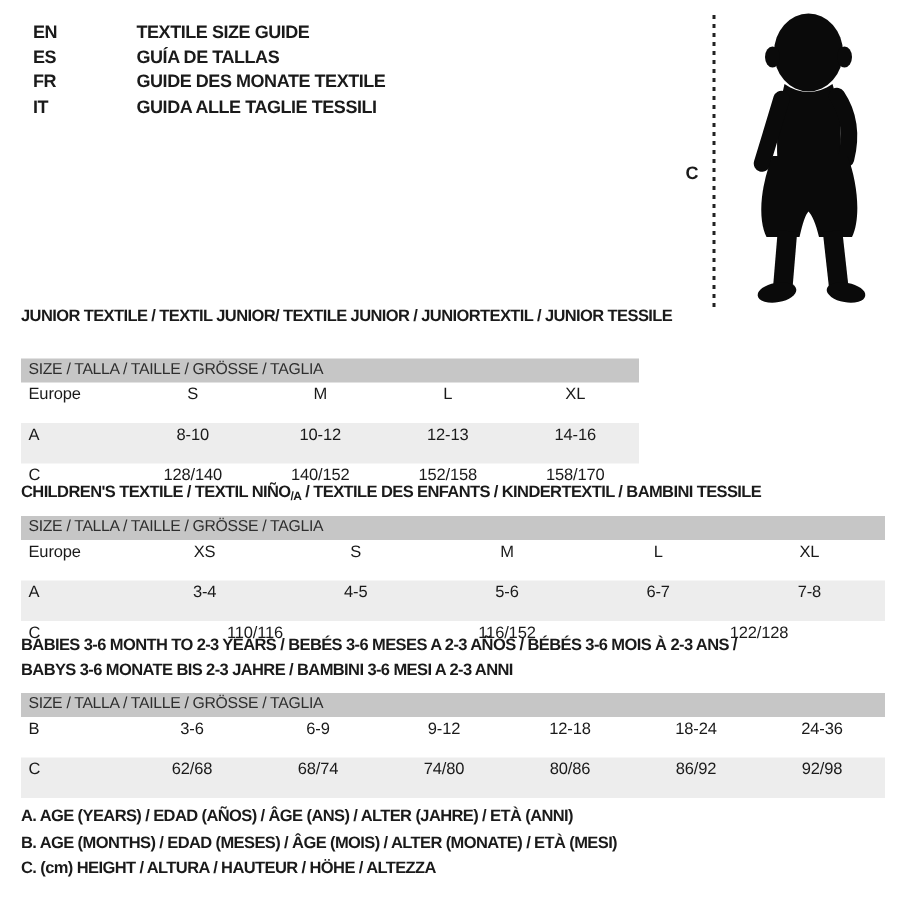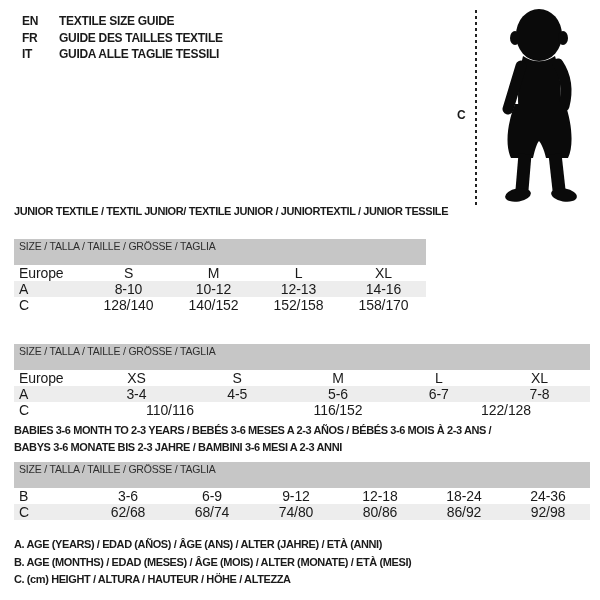--- a/index.html
+++ b/index.html
@@ -8,21 +8,21 @@
     background: #ffffff;
     font-family: "Liberation Sans", sans-serif;
     color: #1a1a1a;
     position: relative;
     overflow: hidden;
   }
   .page { position: absolute; inset: 0; }
 
   
   .lang-list { position: absolute; left: 22px; top: 13px; }
-  .lang-row { display: flex; height: 16.5px; line-height: 16.5px; }
+  .lang-row { display: flex; height: 16.5px; line-height: 16.5px; gap: 32px; }
   .lang-code, .lang-title {
     font-size: 12px; font-weight: bold; letter-spacing: -0.3px; white-space: nowrap;
   }
   .lang-code { width: 37px; }
 
   
   .dotline {
     position: absolute; left: 475px; top: 10px; width: 2px; height: 196px;
     background: repeating-linear-gradient(to bottom, #222 0 3px, transparent 3px 6px);
   }
@@ -37,26 +37,26 @@
     position: absolute; left: 14px;
     font-size: 11px; font-weight: bold; letter-spacing: -0.4px;
     white-space: nowrap;
   }
   .sub { font-size: 8px; vertical-align: -2px; }
 
   
   .size-table { position: absolute; left: 14px; }
   .bar {
     background: var(--bar, #c6c6c6);
-    height: 26px; line-height: 15px;
+    height: 16px; line-height: 15px;
     padding-left: 5px;
     font-size: 10.5px; color: #2e2e2e; letter-spacing: -0.2px;
     white-space: nowrap;
   }
-  .rows .trow { display: flex; height: 16px; line-height: 16px; font-size: 14px; letter-spacing: -0.1px; }
+  .rows .trow { display: flex; height: 27px; line-height: 16px; font-size: 11px; letter-spacing: -0.1px; }
   .rows .trow:nth-child(even) { background: var(--alt, #ededed); }
   .trow .lbl { width: 72px; padding-left: 5px; box-sizing: border-box; text-align: left; }
   .trow .cell { flex: 1; text-align: center; }
 
   
   .footnotes { position: absolute; left: 14px; top: 536px; }
   .footnote {
     font-size: 11px; font-weight: bold; letter-spacing: -0.4px;
     height: 17.5px; line-height: 17.5px; white-space: nowrap;
   }
@@ -65,22 +65,26 @@
 <body>
 
 <div class="page">
 
   <div class="lang-list">
     <div class="lang-row">
       <span class="lang-code">EN</span>
       <span class="lang-title">TEXTILE SIZE GUIDE</span>
     </div>
     <div class="lang-row">
+      <span class="lang-code">ES</span>
+      <span class="lang-title">GUÍA DE TALLAS</span>
+    </div>
+    <div class="lang-row">
       <span class="lang-code">FR</span>
-      <span class="lang-title">GUIDE DES TAILLES TEXTILE</span>
+      <span class="lang-title">GUIDE DES MONATE TEXTILE</span>
     </div>
     <div class="lang-row">
       <span class="lang-code">IT</span>
       <span class="lang-title">GUIDA ALLE TAGLIE TESSILI</span>
     </div>
   </div>
 
   <div class="dotline"></div>
   <div class="c-label">C</div>
   <svg class="baby-svg" width="114" height="202" viewBox="0 0 114 202" xmlns="http://www.w3.org/2000/svg">
@@ -120,20 +124,21 @@
       <div class="trow">
         <span class="lbl">C</span>
         <span class="cell">128/140</span>
         <span class="cell">140/152</span>
         <span class="cell">152/158</span>
         <span class="cell">158/170</span>
       </div>
     </div>
   </div>
 
+  <div class="section-title" style="top:322px"><span>CHILDREN'S TEXTILE / TEXTIL NIÑO</span><span class="sub">/A</span><span> / TEXTILE DES ENFANTS / KINDERTEXTIL / BAMBINI TESSILE</span></div>
   <div class="size-table" style="top:344px;width:576px">
     <div class="bar">SIZE / TALLA / TAILLE / GRÖSSE / TAGLIA</div>
     <div class="rows">
       <div class="trow">
         <span class="lbl">Europe</span>
         <span class="cell">XS</span>
         <span class="cell">S</span>
         <span class="cell">M</span>
         <span class="cell">L</span>
         <span class="cell">XL</span>

